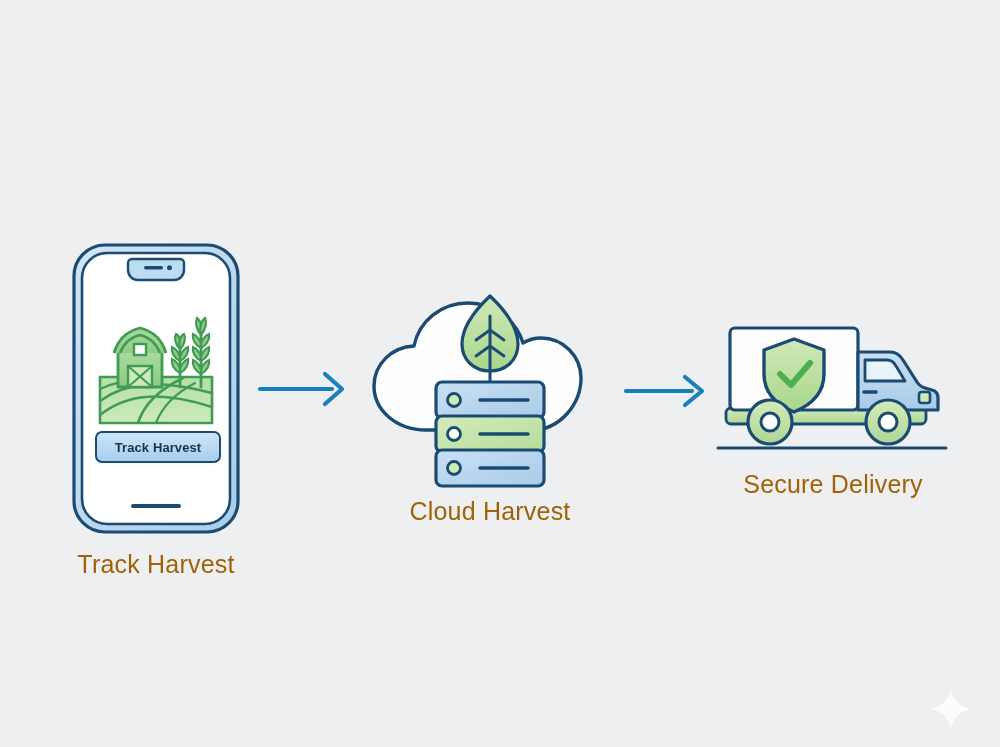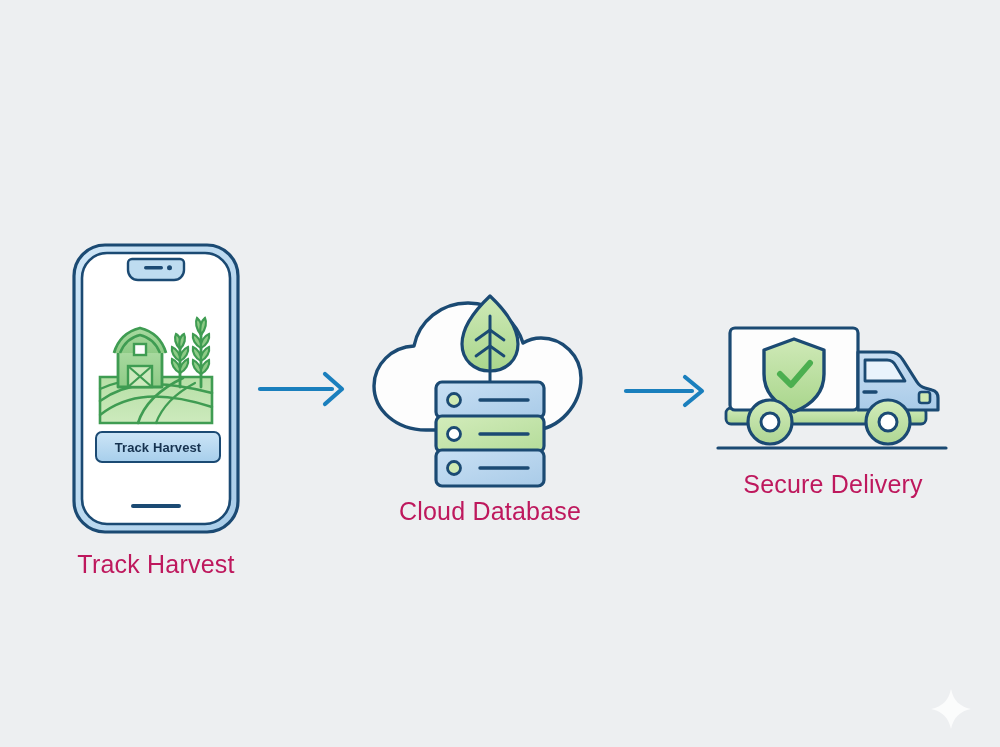--- a/index.html
+++ b/index.html
@@ -22,21 +22,21 @@
     height: 747px;
     background: #edeff1;
     margin-top: 16px;
   }
   .stage {
     position: absolute;
   }
   .caption {
     position: absolute;
     text-align: center;
-    color: #be185d;
+    color: #a16207;
     font-family: "Liberation Sans", sans-serif;
     font-weight: 400;
     letter-spacing: 0.2px;
     white-space: nowrap;
   }
   
   #phone-stage {
     left: 70px;
     top: 225px;
     width: 172px;
@@ -241,21 +241,21 @@
         <circle cx="92" cy="166" r="6.5" fill="#ffffff" stroke="#1b4a73" stroke-width="2.8"></circle>
         <line x1="118" y1="166" x2="166" y2="166" stroke="#1b4a73" stroke-width="3.4" stroke-linecap="round"></line>
 
         <rect x="74" y="182" width="108" height="36" rx="6" ry="6" fill="url(#srvBlue)" stroke="#1b4a73" stroke-width="3.2"></rect>
         <circle cx="92" cy="200" r="6.5" fill="#cfeab2" stroke="#1b4a73" stroke-width="2.8"></circle>
         <line x1="118" y1="200" x2="166" y2="200" stroke="#1b4a73" stroke-width="3.4" stroke-linecap="round"></line>
       </g>
     </svg>
   </div>
 
-  <div class="caption" id="cloud-caption">Cloud Database</div>
+  <div class="caption" id="cloud-caption">Cloud Harvest</div>
 
   <div class="stage" id="arrow-2">
     <svg width="84" height="40" viewBox="0 0 84 40">
       <line x1="2" y1="20" x2="68" y2="20" stroke="#1a7fbd" stroke-width="4.2" stroke-linecap="round"></line>
       <polyline points="61,6 78,20 61,34" fill="none" stroke="#1a7fbd" stroke-width="4.2" stroke-linecap="round" stroke-linejoin="round"></polyline>
     </svg>
   </div>
 
   <div class="stage" id="truck-stage">
     <svg width="240" height="144" viewBox="0 0 240 144">

